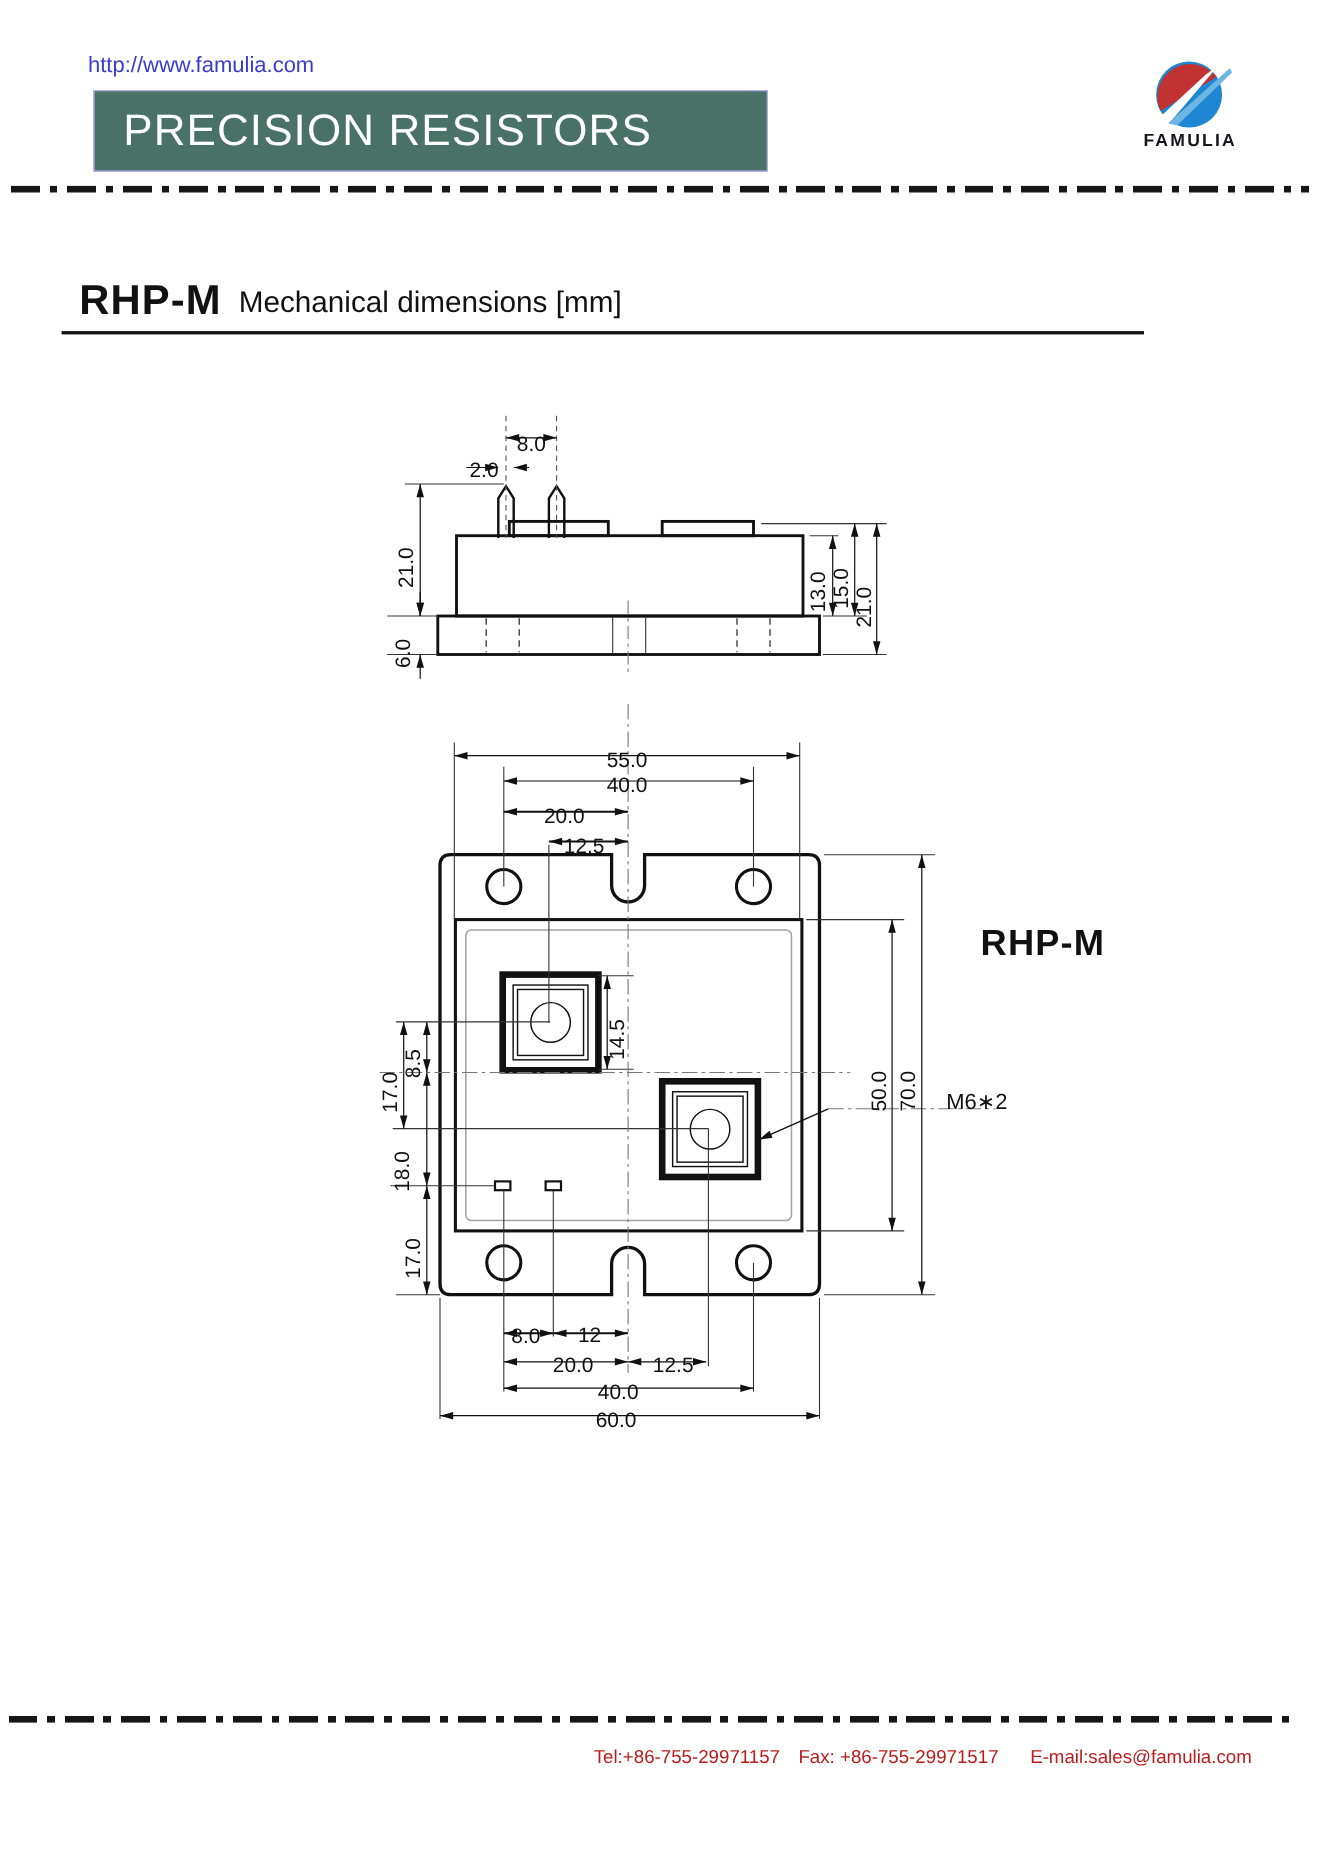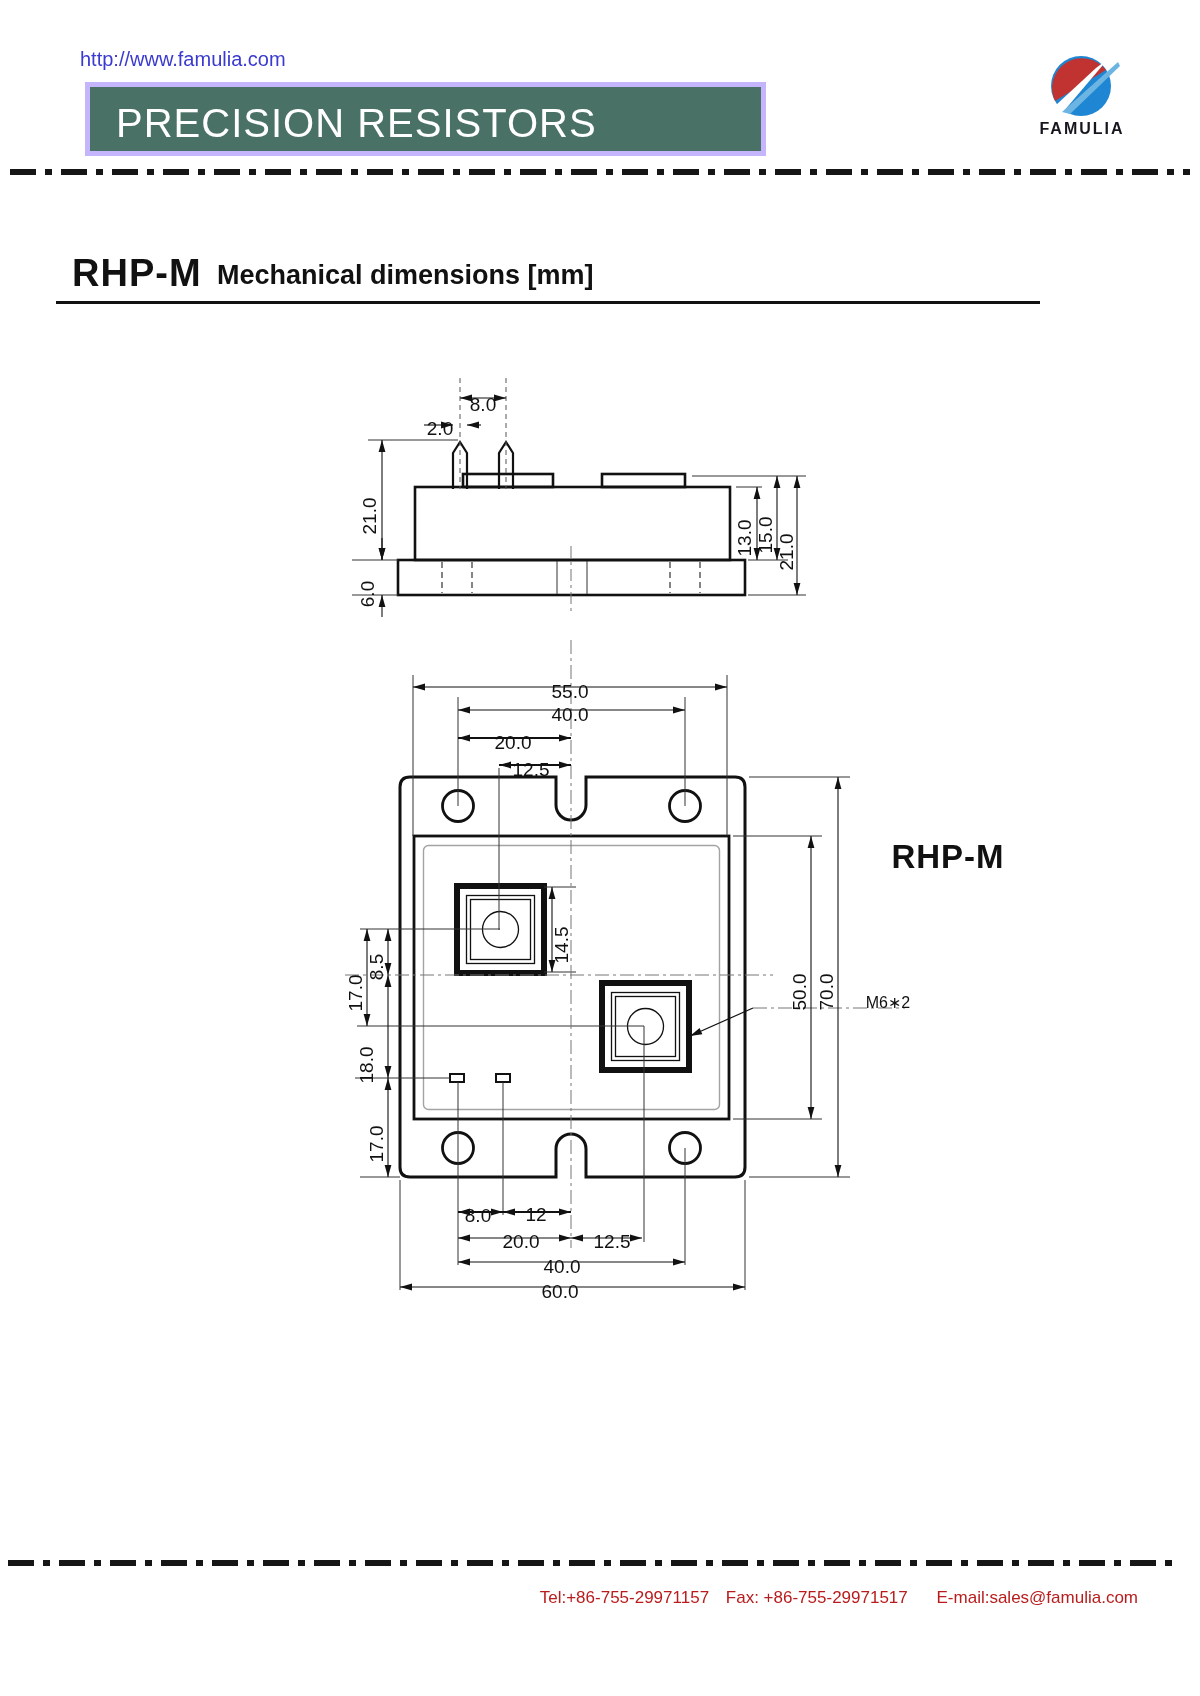--- a/index.html
+++ b/index.html
@@ -1,39 +1,39 @@
 <!DOCTYPE html>
 <html><head>
 <meta charset="utf-8">
 <style>
   html,body{margin:0;padding:0;background:#ffffff;}
   body{width:1200px;height:1696px;position:relative;overflow:hidden;
        font-family:"Liberation Sans", sans-serif;color:#111;}
   .abs{position:absolute;}
   
   .url-link{position:absolute;left:80px;top:48px;font-size:20px;color:#3a3ad0;text-decoration:none;}
-  .banner{position:absolute;left:85px;top:82px;width:681px;height:74px;background:#497165;
-          border:5px solid #c4b5fd;box-sizing:border-box;}
+  .banner{position:absolute;left:85px;top:82px;width:613px;height:74px;background:#497165;
+          border:1px solid #c4b5fd;box-sizing:border-box;}
   .banner span{display:block;line-height:72px;padding-left:26px;font-size:40px;color:#ffffff;letter-spacing:1px;}
   .logo-svg{position:absolute;left:1042px;top:54px;}
   .logo-text{position:absolute;left:1030px;top:120px;width:104px;text-align:center;
              font-size:16px;font-weight:bold;letter-spacing:2px;color:#16161e;}
   
   .divider{position:absolute;height:6px;
     background:repeating-linear-gradient(to right,#161616 0 26px,transparent 26px 35px,#161616 35px 42px,transparent 42px 51px);}
   .divider.top{left:10px;top:169px;width:1180px;}
   .divider.bottom{left:8px;top:1560px;width:1172px;}
   
   .product-code{position:absolute;left:72px;top:252px;font-size:38px;font-weight:bold;letter-spacing:1px;}
-  .page-subtitle{position:absolute;left:217px;top:260px;font-size:27px;font-weight:bold;}
+  .page-subtitle{position:absolute;left:217px;top:260px;font-size:27px;font-weight:normal;}
   .title-underline{position:absolute;left:56px;top:301px;width:984px;height:3px;background:#111;}
   
   #dim-overlay{position:absolute;left:0;top:16px;width:1200px;height:1696px;pointer-events:none;padding-left:28px;}
   .dim{position:absolute;transform:translate(-50%,-50%);font-size:19px;color:#111;white-space:nowrap;background:transparent;}
-  .dim.note{font-size:16px;}
+  .dim.note{font-size:20px;}
   .dim.big{font-size:33px;font-weight:bold;letter-spacing:1px;}
   
   .footer{position:absolute;top:1588px;left:0;width:1138px;text-align:right;font-size:17px;color:#b91c1c;}
   .footer .sep{display:inline-block;width:12px;}
   .footer .sep2{display:inline-block;width:24px;}
 </style>
 </head>
 <body>
 
 <div>

